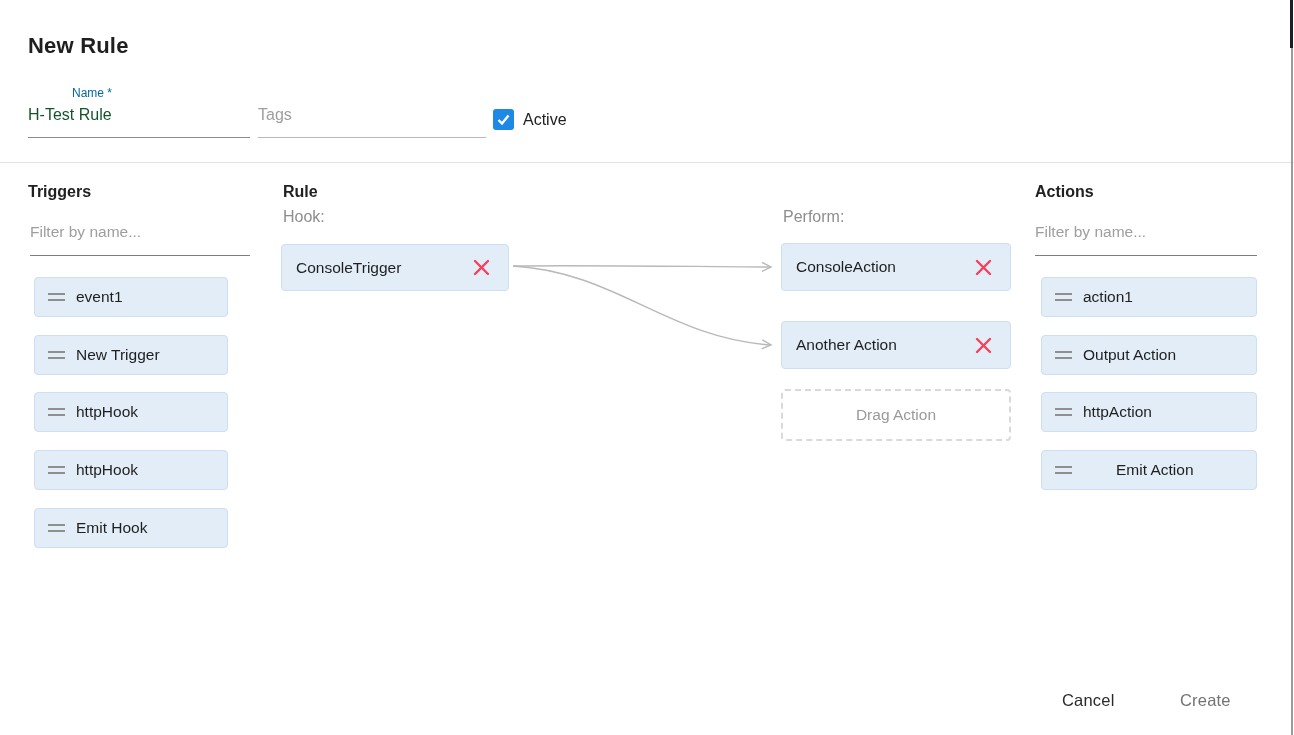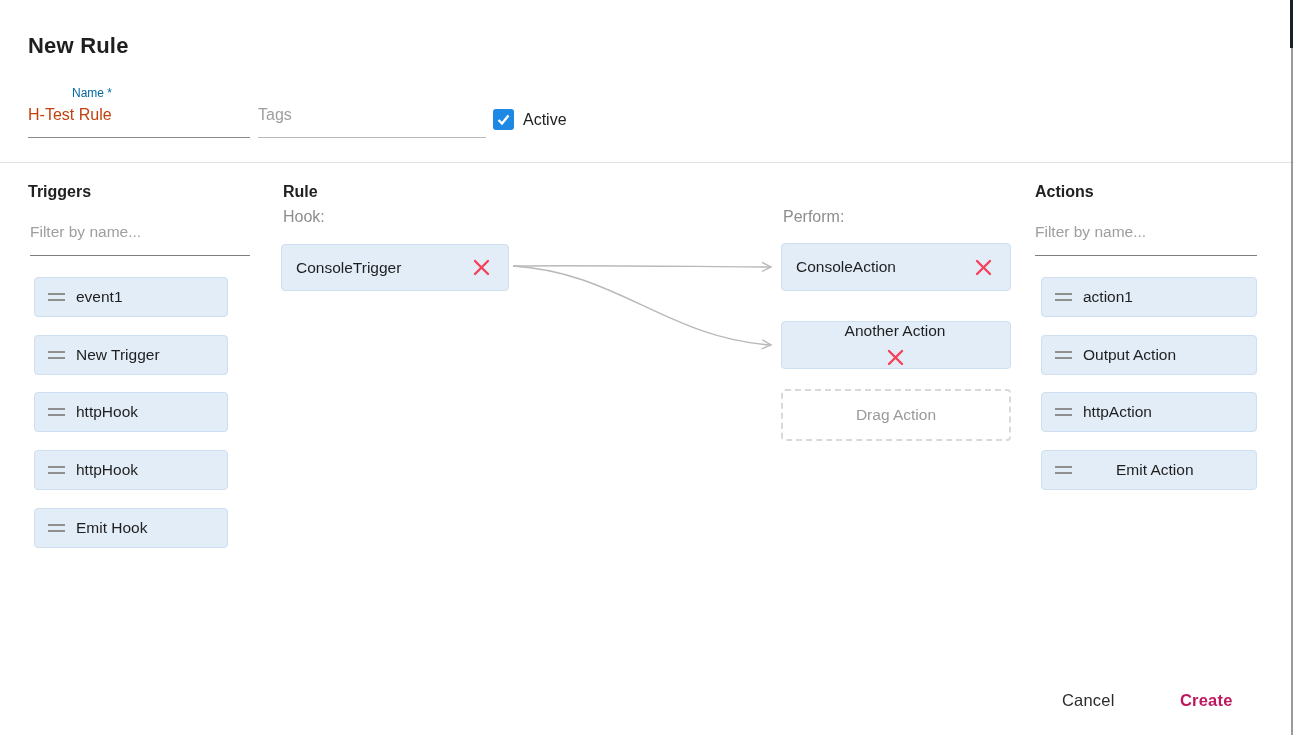--- a/index.html
+++ b/index.html
@@ -19,21 +19,21 @@
     font-size: 22px; font-weight: bold; color: #1f1f1f;
     letter-spacing: .2px;
   }
   .field-label {
     left: 44px; top: 86px;
     font-size: 12px; color: #0369a1; margin-left: 28px;
   }
   .underline-input {
     border: none; outline: none; background: transparent;
     font-family: "Liberation Sans", sans-serif;
-    font-size: 16px; color: #c2410c;
+    font-size: 16px; color: #14532d;
     padding: 0 0 13px 0;
     height: 33px;
   }
   .underline-input::placeholder { color: #9e9e9e; }
   #name-input  { left: 28px;  top: 105px; width: 222px; border-bottom: 1px solid #8a8a8a; }
   #tags-input  { left: 258px; top: 105px; width: 228px; border-bottom: 1px solid #b9b9b9; }
 
   .checkbox {
     left: 493px; top: 109px; width: 21px; height: 21px;
     background: #1e88e5; border-radius: 3px;
@@ -97,21 +97,21 @@
 
   
   .flat-btn {
     position: absolute;
     background: none; border: none; cursor: pointer;
     font-family: "Liberation Sans", sans-serif;
     font-size: 16.5px; letter-spacing: .2px;
     padding: 6px 10px; border-radius: 3px;
   }
   #cancel-btn { left: 1052px; top: 685px; color: #2b2b2b; }
-  #create-btn { left: 1170px; top: 685px; color: #be185d; font-weight: bold; }
+  #create-btn { left: 1170px; top: 685px; color: #737373; font-weight: normal; }
 
   
   .edge-dark { left: 1290px; top: 0; width: 3px; height: 48px; background: #17212c; }
   .edge-gray { left: 1291px; top: 48px; width: 2px; height: 687px; background: #9b9b9b; }
 </style>
 </head>
 <body>
 
 <h1 class="abs dialog-title">New Rule</h1>
 
@@ -171,21 +171,21 @@
 <div class="abs rule-card" style="left:781px; top:243px; width:230px; height:48px;">
   <span class="card-label">ConsoleAction</span>
   <span class="remove-btn">
     <svg width="21" height="21" viewBox="0 0 21 21">
       <line x1="4" y1="4" x2="17" y2="17" stroke="#f5415a" stroke-width="2.4" stroke-linecap="round"></line>
       <line x1="17" y1="4" x2="4" y2="17" stroke="#f5415a" stroke-width="2.4" stroke-linecap="round"></line>
     </svg>
   </span>
 </div>
 
-<div class="abs rule-card" style="left:781px; top:321px; width:230px; height:48px;flex-direction:column;">
+<div class="abs rule-card" style="left:781px; top:321px; width:230px; height:48px;">
   <span class="card-label">Another Action</span>
   <span class="remove-btn">
     <svg width="21" height="21" viewBox="0 0 21 21">
       <line x1="4" y1="4" x2="17" y2="17" stroke="#f5415a" stroke-width="2.4" stroke-linecap="round"></line>
       <line x1="17" y1="4" x2="4" y2="17" stroke="#f5415a" stroke-width="2.4" stroke-linecap="round"></line>
     </svg>
   </span>
 </div>
 
 <div class="abs dropzone">Drag Action</div>

